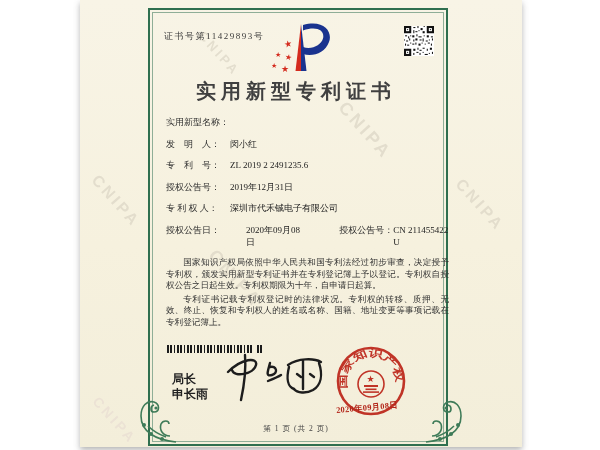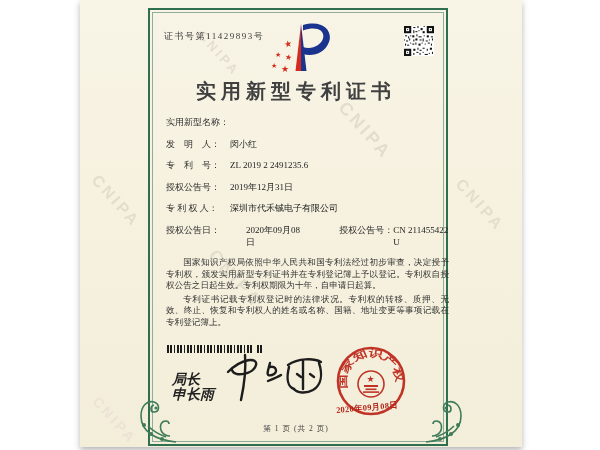--- a/index.html
+++ b/index.html
@@ -49,21 +49,21 @@
     line-height:1.34;text-align:justify;color:#333;
   }
   .paras p{margin:0 1px 2px 0;text-indent:2em;}
   .barcode{
     position:absolute;left:167px;top:345px;width:98px;height:8px;
     background:repeating-linear-gradient(90deg,
       #1c1c1c 0 1.5px,rgba(0,0,0,0) 1.5px 3px,
       #1c1c1c 3px 5px,rgba(0,0,0,0) 5px 6.5px,
       #1c1c1c 6.5px 7.5px,rgba(0,0,0,0) 7.5px 10px);
   }
-  .director{position:absolute;left:172px;top:372px;font-size:14px;font-weight:bold;line-height:15px;color:#222;font-style:italic;}
+  .director{position:absolute;left:172px;top:372px;font-size:12px;font-weight:bold;line-height:15px;color:#222;}
   .director div{white-space:nowrap;}
   .signature{position:absolute;left:218px;top:350px;width:112px;height:54px;}
   .seal{position:absolute;left:334px;top:344px;width:74px;height:74px;opacity:.93;mix-blend-mode:multiply;}
   .seal-date{
     position:absolute;left:336px;top:401px;width:92px;font-size:8.4px;font-weight:bold;
     color:#b3261a;transform:rotate(-5deg);letter-spacing:.3px;white-space:nowrap;
   }
   .footer{position:absolute;left:148px;top:424px;width:296px;text-align:center;font-size:7.6px;color:#444;letter-spacing:1px;}
   .orn{position:absolute;width:44px;height:52px;}
   .orn-left{left:134px;top:392px;}

